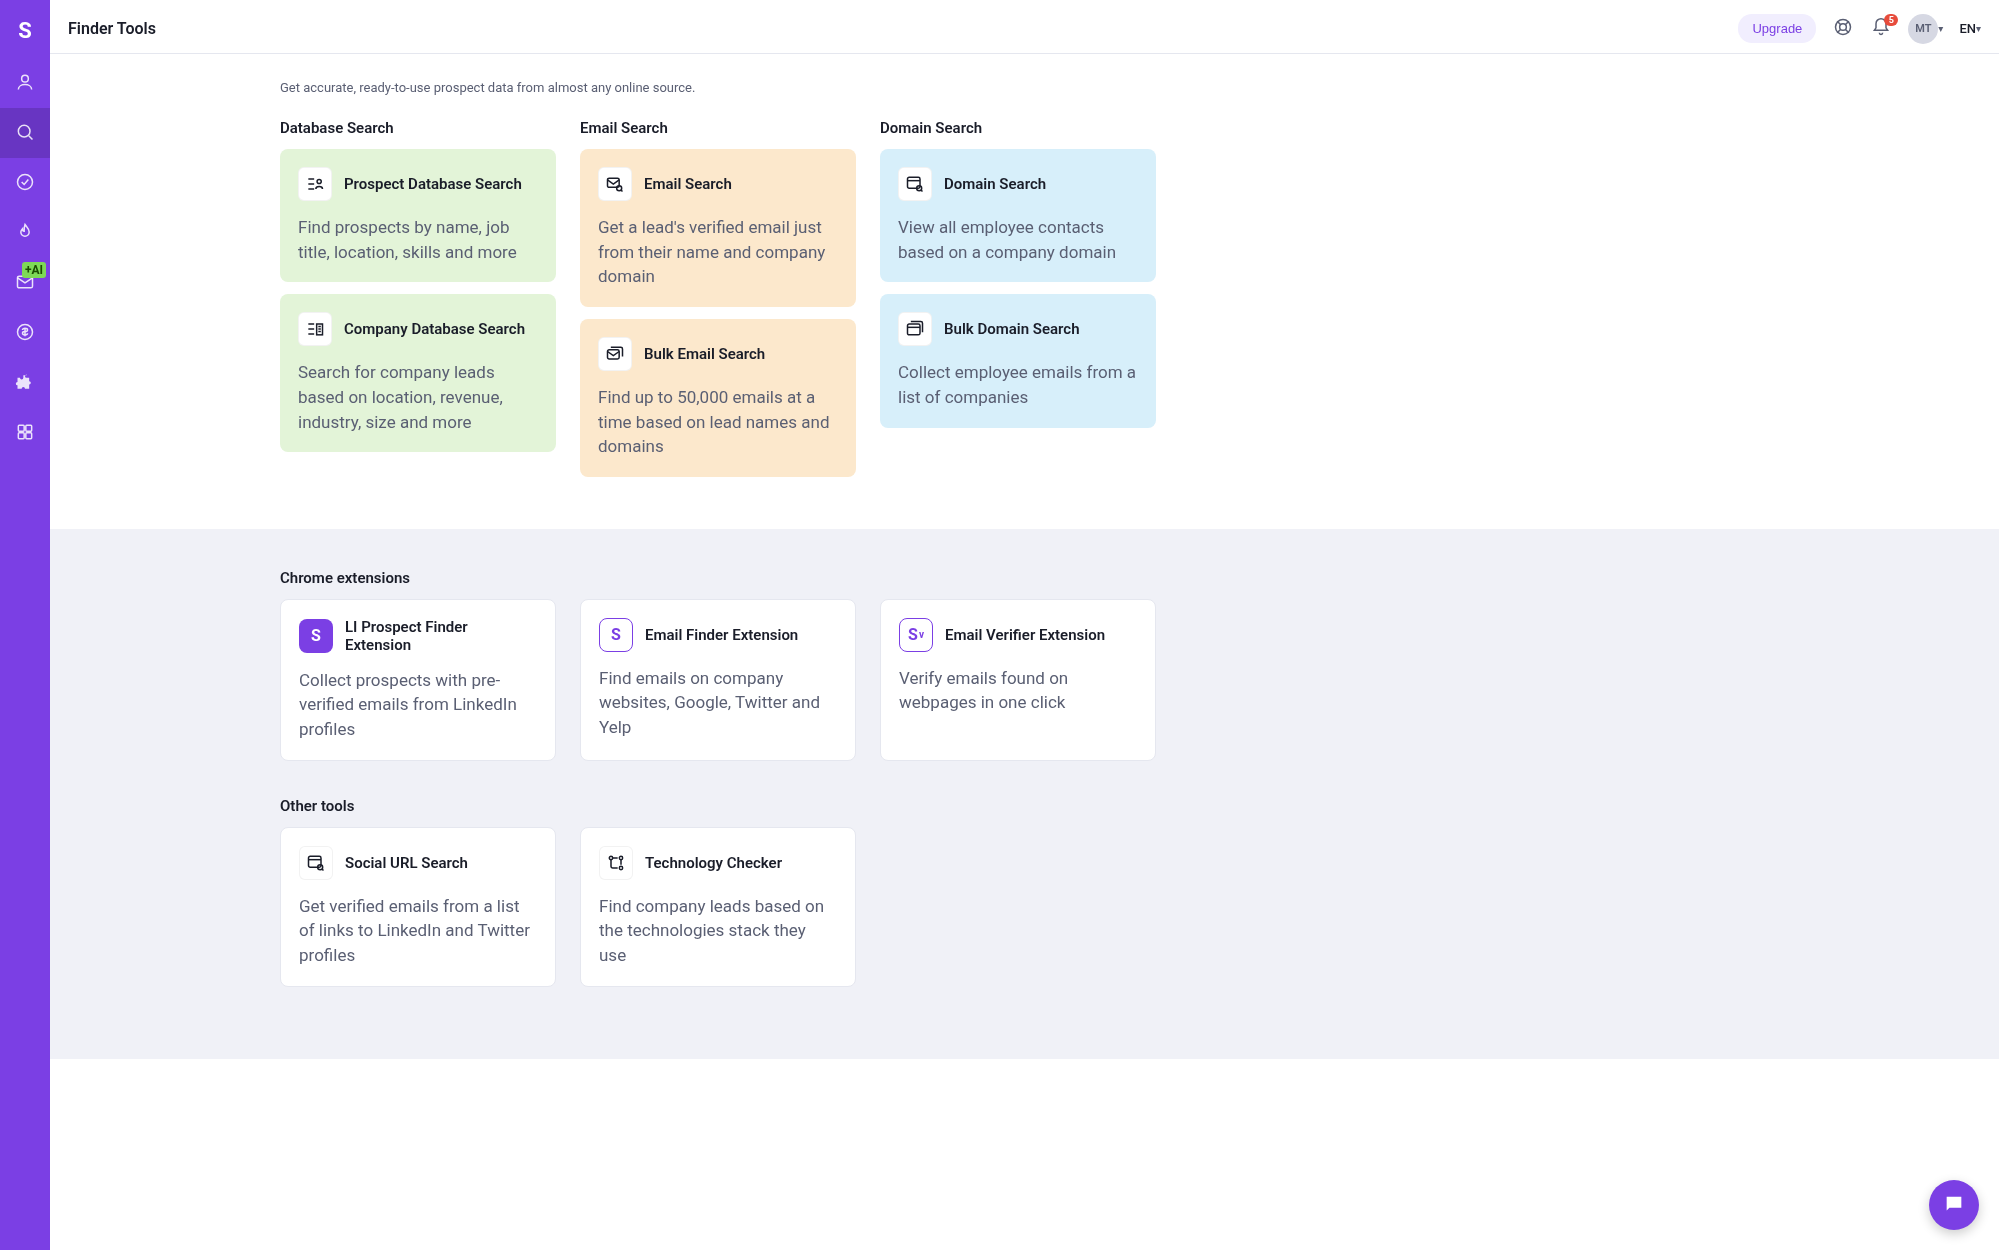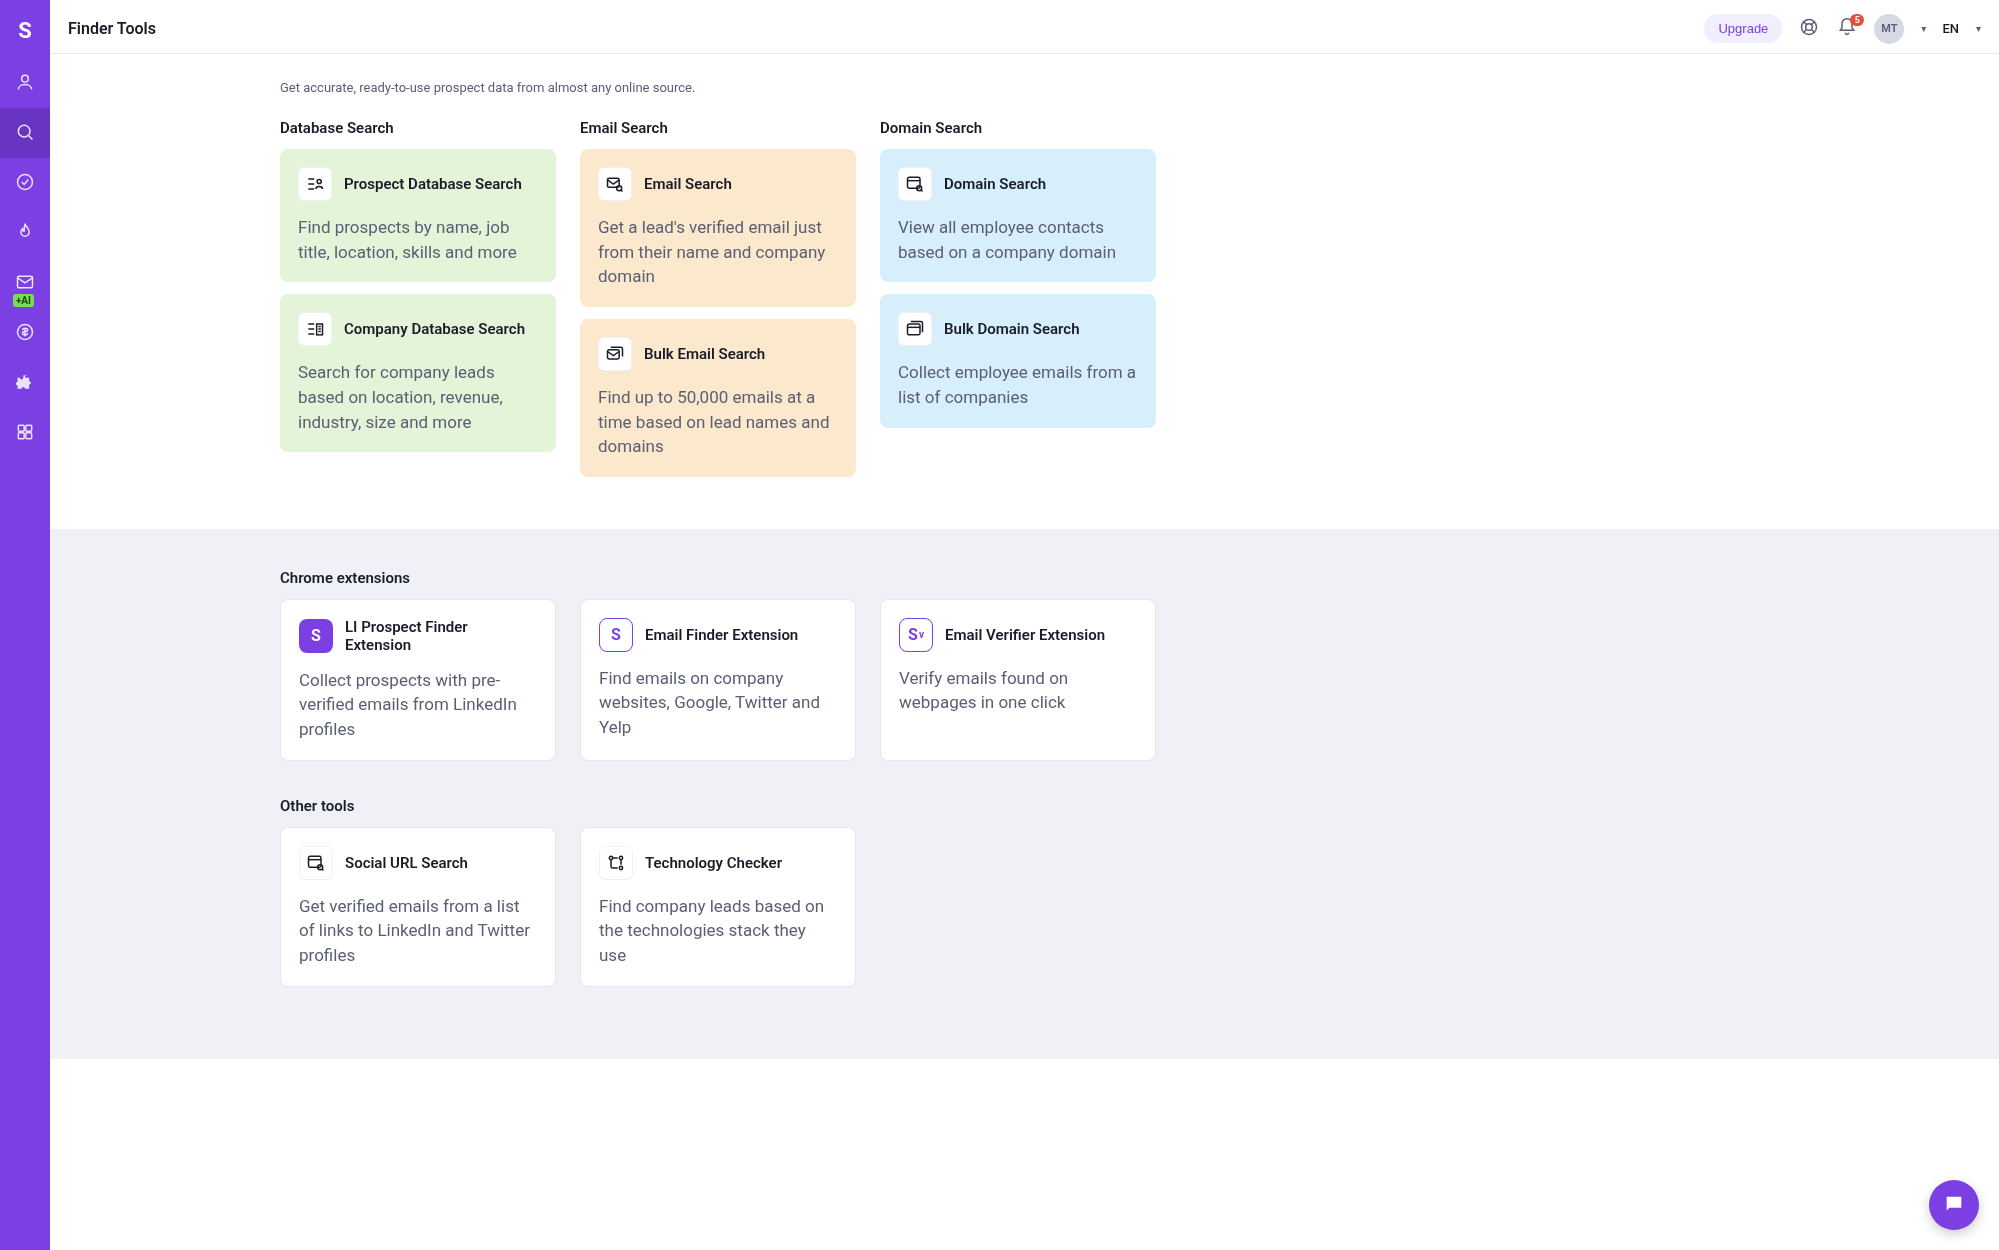--- a/index.html
+++ b/index.html
@@ -51,28 +51,27 @@
     color: rgba(255,255,255,0.85);
     cursor: pointer;
     position: relative;
   }
   .sidebar .navitem.active {
     background: rgba(0,0,0,0.15);
   }
   .sidebar .navitem svg { width: 20px; height: 20px; stroke: currentColor; fill: none; stroke-width: 1.8; }
   .ai-badge {
     position: absolute;
-    top: 4px; right: 16px;
+    top: 4px; right: 4px;
     background: #7ed957;
     color: #1a4d00;
-    font-size: 10px;
+    font-size: 12px;
     font-weight: 700;
     padding: 1px 3px;
     border-radius: 3px;
-    margin-top: 32px;
   }
 
   
   .topbar {
     position: fixed;
     top: 4px; left: 50px; right: 0;
     height: 50px;
     background: #fff;
     border-bottom: 1px solid var(--border);
     display:flex;align-items:center;
@@ -114,21 +113,21 @@
   }
   .avatar {
     width: 30px; height: 30px;
     border-radius: 50%;
     background: #d6d8e3;
     color: #5a5f73;
     font-size: 11px;
     font-weight: 600;
     display:flex;align-items:center;justify-content:center;
   }
-  .avatar-wrap, .lang-wrap { display:flex;align-items:center;gap:17px;cursor:pointer;color:#5a5f73; }
+  .avatar-wrap, .lang-wrap { display:flex;align-items:center;gap:0;cursor:pointer;color:#5a5f73; }
   .lang-wrap .lang { font-size:13px;font-weight:500;color:var(--text-dark); }
   .chev { font-size: 10px; }
 
   
   .main {
     margin-left: 50px;
     padding-top: 50px;
   }
   .section-top {
     background: #fff;

